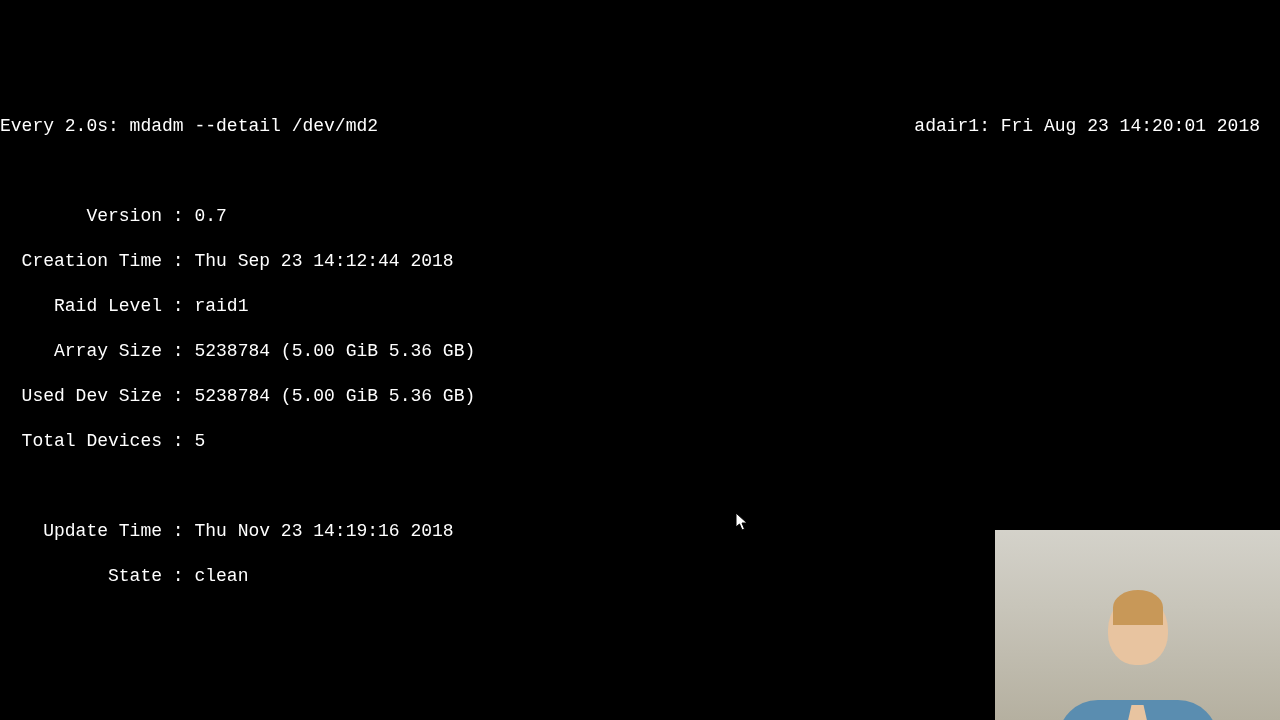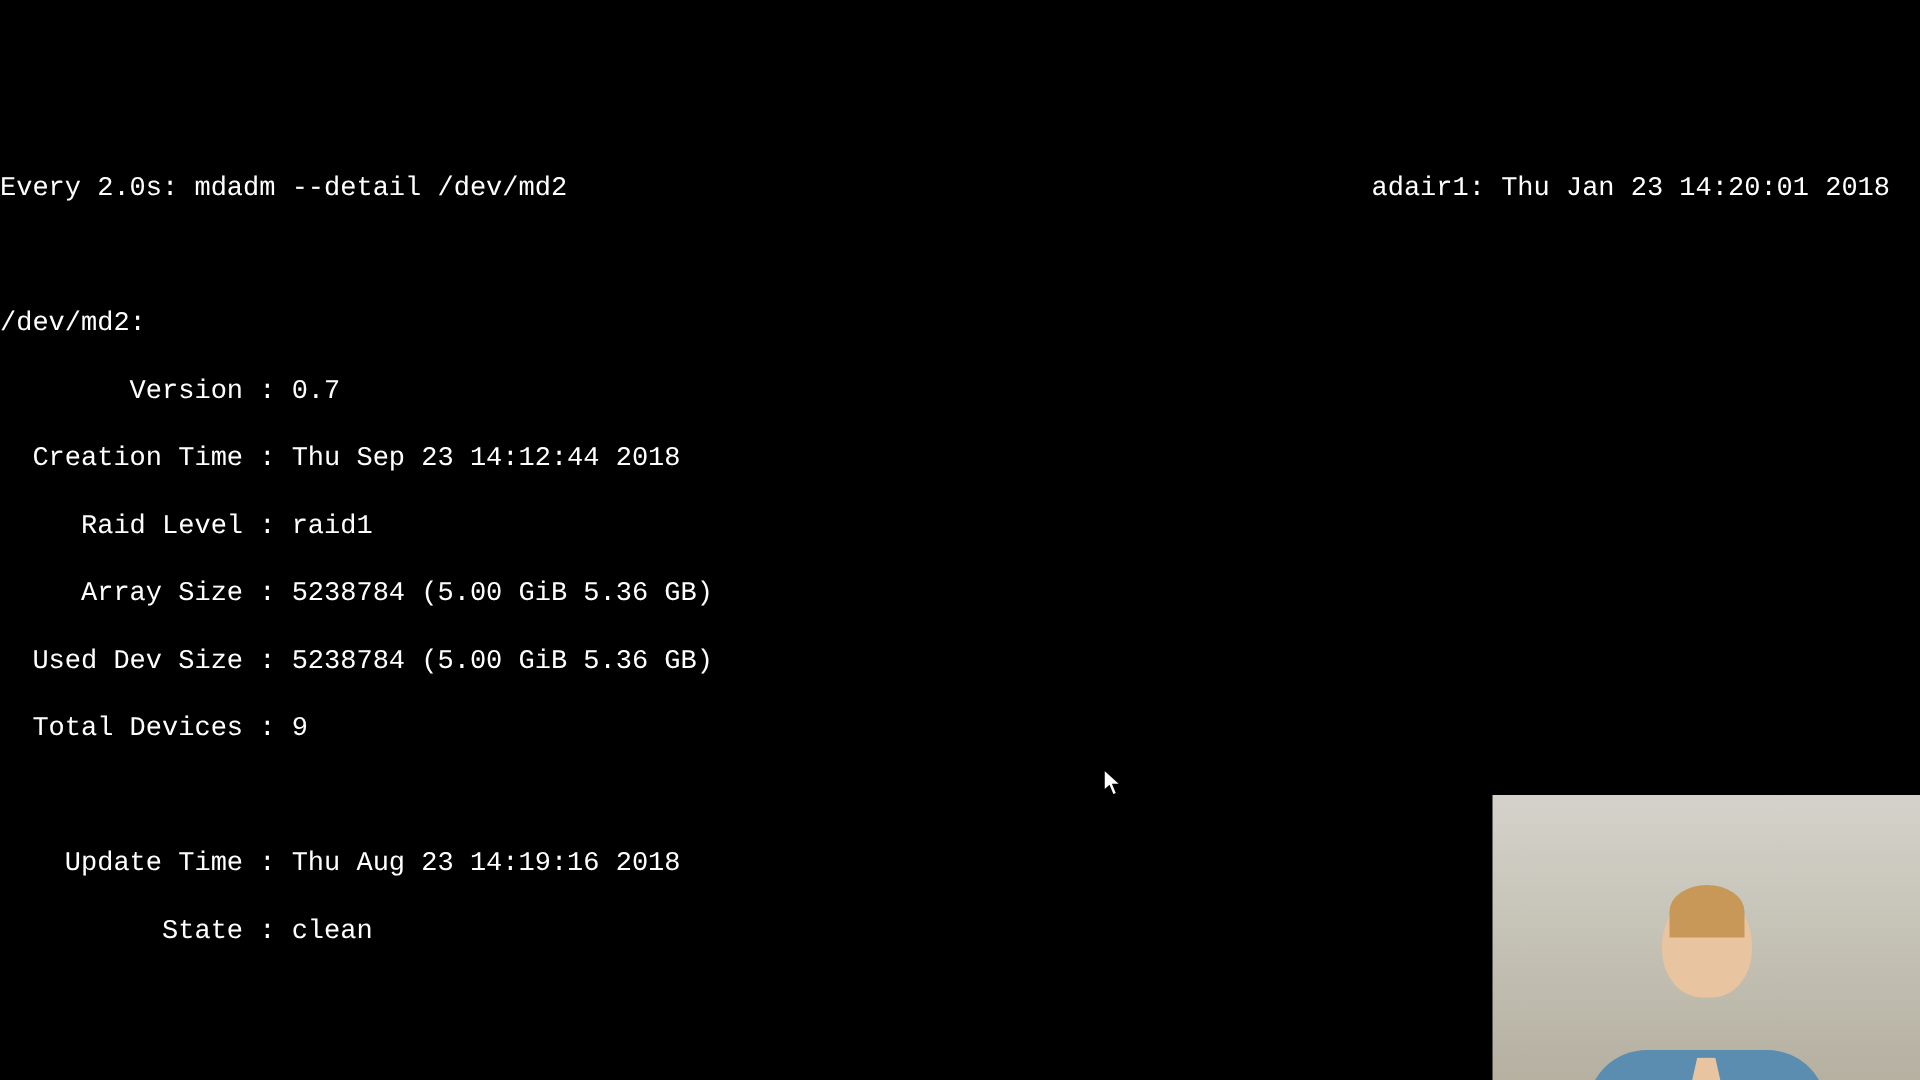--- a/index.html
+++ b/index.html
@@ -89,31 +89,30 @@
       background: #e8c4a0;
       clip-path: polygon(30% 0, 70% 0, 100% 100%, 0 100%);
     }
   </style>
 </head>
 <body>
 
 
 
 <div class="terminal">
-<div class="header-line"><span>Every 2.0s: mdadm --detail /dev/md2</span><span>adair1: Thu Jan 23 14:20:01 2018</span></div>
+<div class="header-line"><span>Every 2.0s: mdadm --detail /dev/md2</span><span>adair1: Fri Aug 23 14:20:01 2018</span></div>
 <div> </div>
-<div>/dev/md2:</div>
 <div>        Version : 0.7</div>
 <div>  Creation Time : Thu Sep 23 14:12:44 2018</div>
 <div>     Raid Level : raid1</div>
 <div>     Array Size : 5238784 (5.00 GiB 5.36 GB)</div>
 <div>  Used Dev Size : 5238784 (5.00 GiB 5.36 GB)</div>
-<div>  Total Devices : 9</div>
+<div>  Total Devices : 5</div>
 <div> </div>
-<div>    Update Time : Thu Aug 23 14:19:16 2018</div>
+<div>    Update Time : Thu Nov 23 14:19:16 2018</div>
 <div>          State : clean</div>
 
 
 
 
 
 
 
 
 

